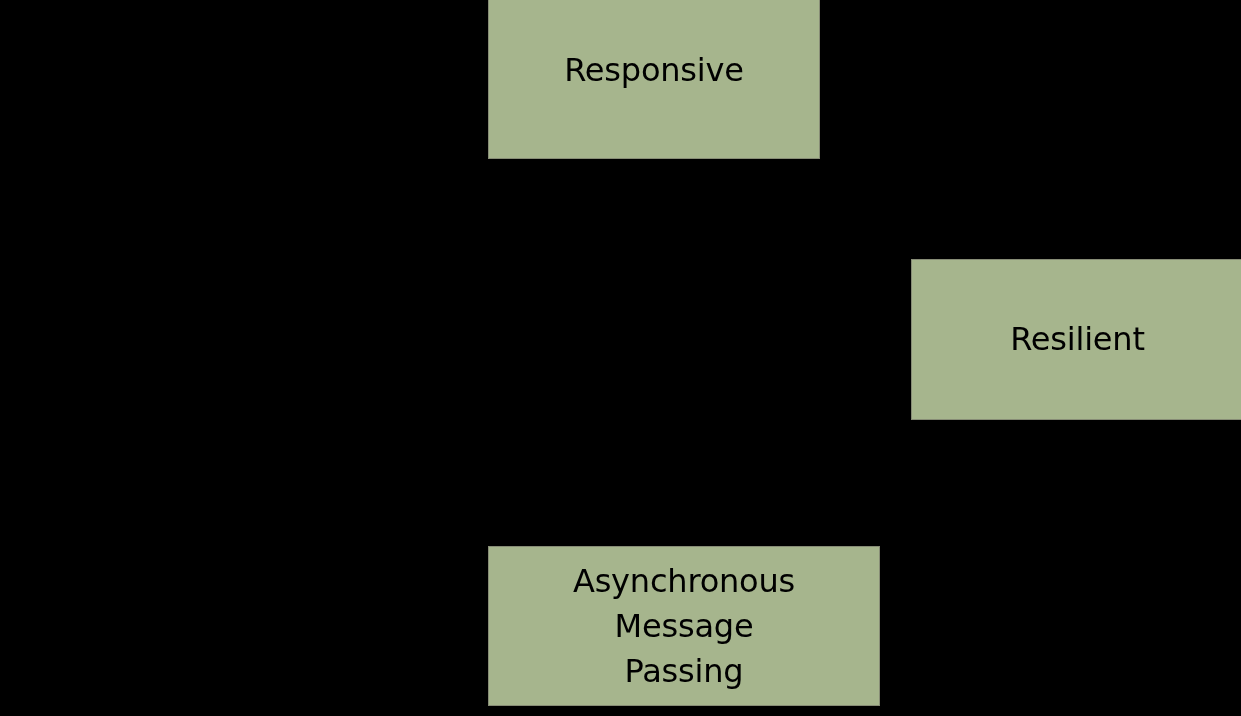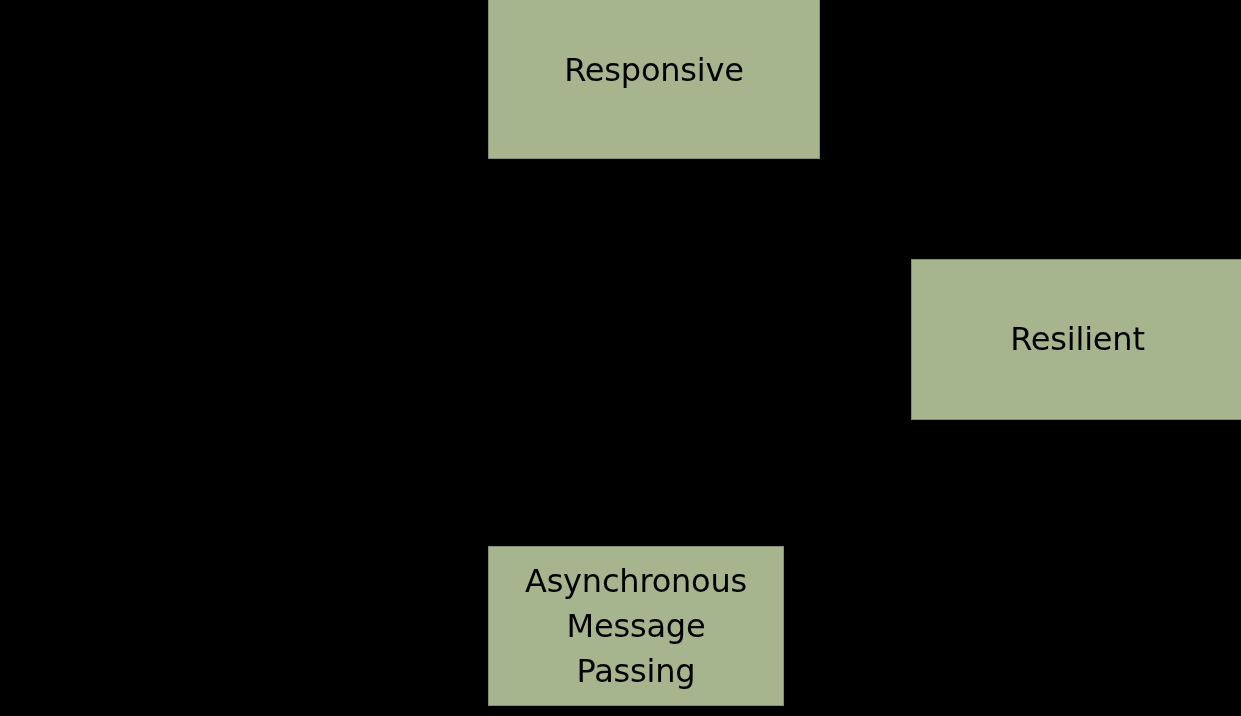--- a/index.html
+++ b/index.html
@@ -62,21 +62,21 @@
   }
   #node-resilient {
     left: 911px;
     top: 259px;
     width: 333px;
     height: 161px;
   }
   #node-async {
     left: 488px;
     top: 546px;
-    width: 296px;
+    width: 392px;
     height: 160px;
   }
   #node-responsive .node-label {
     
     margin-top: 23px;
   }
 </style>
 </head>
 <body>
 

